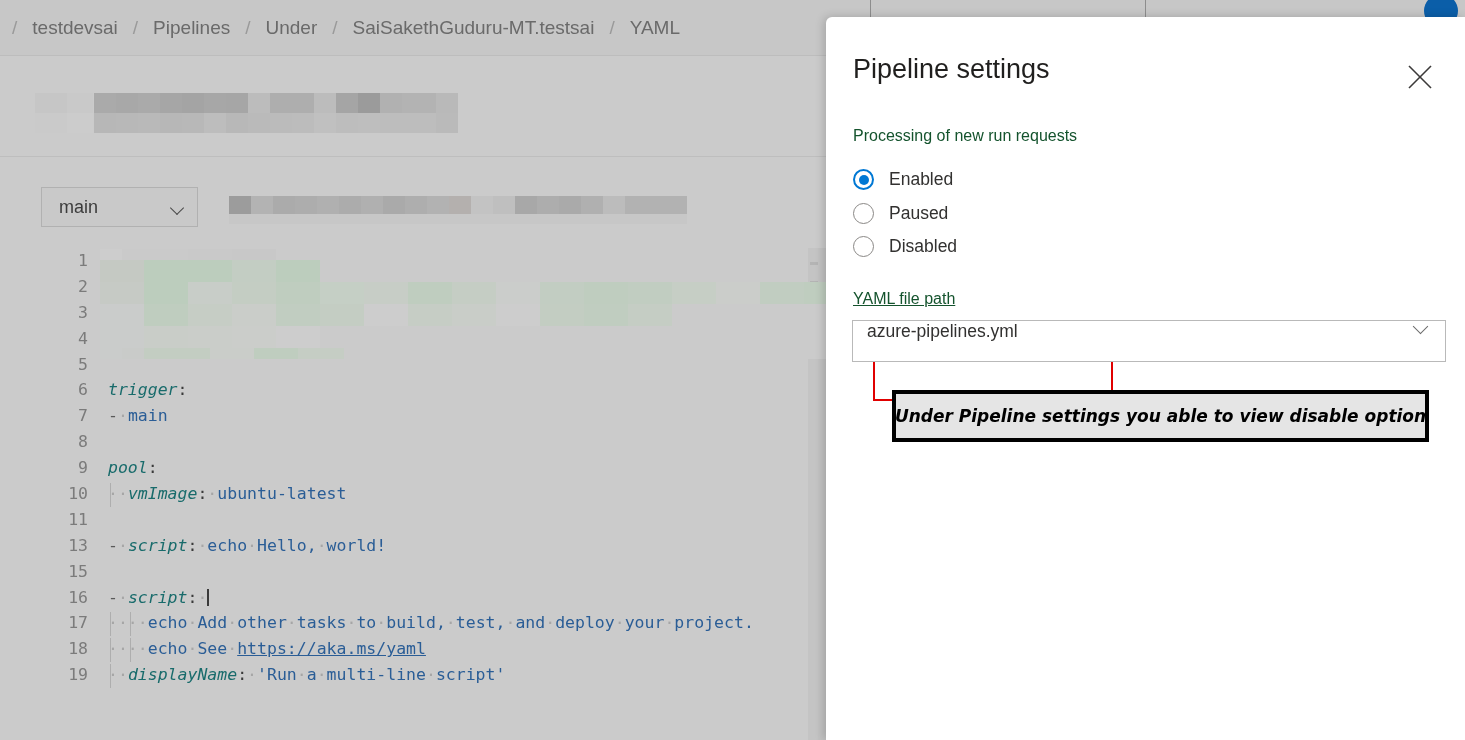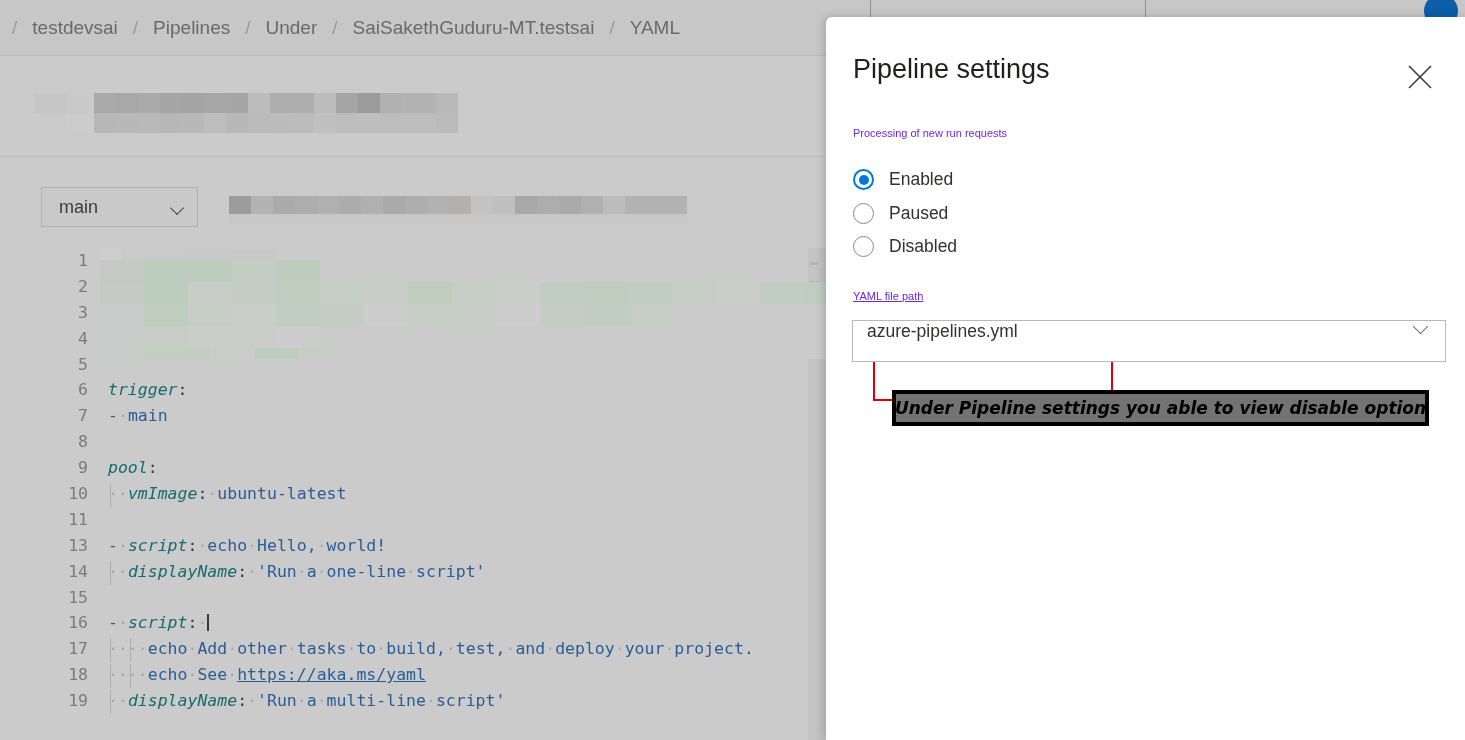--- a/index.html
+++ b/index.html
@@ -227,22 +227,22 @@
     cursor: pointer;
     background: transparent;
     border: none;
     padding: 0;
   }
   .panel-close svg { display: block; }
 
   .field-label {
     position: absolute;
     left: 27px;
-    font-size: 11px;
-    color: #6d28d9;
+    font-size: 16px;
+    color: #14532d;
   }
   .lbl-processing { top: 110px; }
   .lbl-yamlpath   { top: 273px; text-decoration: underline; }
 
   .radio-group {
     position: absolute;
     left: 27px; top: 146px;
     width: 420px;
   }
   .radio-row {
@@ -311,23 +311,23 @@
     left: 2px; top: 0;
     width: 10px; height: 10px;
     border-right: 1.5px solid #6b6b6b;
     border-bottom: 1.5px solid #6b6b6b;
     transform: rotate(45deg);
   }
 
   .callout {
     position: absolute;
     left: 66px; top: 373px;
-    width: 537px; height: 36px;
+    width: 537px; height: 52px;
     border: 4px solid #000000;
-    background: #737373;
+    background: #e5e5e5;
     display: flex;
     align-items: center;
     justify-content: center;
   }
   .callout-text {
     font-family: "DejaVu Sans", sans-serif;
     font-size: 17px;
     font-weight: bold;
     font-style: italic;
     color: #000000;
@@ -478,25 +478,20 @@
       <div class="code-row">
           <span class="lineno">11</span>
         </div>
 
 
       <div class="code-row">
         <span class="lineno">13</span>
         <span class="codetext"><span class="tok-dash">-</span><span class="dot">·</span><span class="tok-key">script</span><span class="tok-punct">:</span><span class="dot">·</span><span class="tok-val">echo</span><span class="dot">·</span><span class="tok-val">Hello,</span><span class="dot">·</span><span class="tok-val">world!</span></span>
       </div>
 
-      <div class="code-row">
-        <span class="lineno">14</span>
-        <span class="guide" style="left:110px;"></span>
-        <span class="codetext"><span class="dot">··</span><span class="tok-key">displayName</span><span class="tok-punct">:</span><span class="dot">·</span><span class="tok-str">'Run</span><span class="dot">·</span><span class="tok-str">a</span><span class="dot">·</span><span class="tok-str">one-line</span><span class="dot">·</span><span class="tok-str">script'</span></span>
-      </div>
 
       <div class="code-row">
           <span class="lineno">15</span>
         </div>
 
       <div class="code-row">
         <span class="lineno">16</span>
         <span class="codetext"><span class="tok-dash">-</span><span class="dot">·</span><span class="tok-key">script</span><span class="tok-punct">:</span><span class="dot">·</span><span class="caret"></span></span>
       </div>
 

